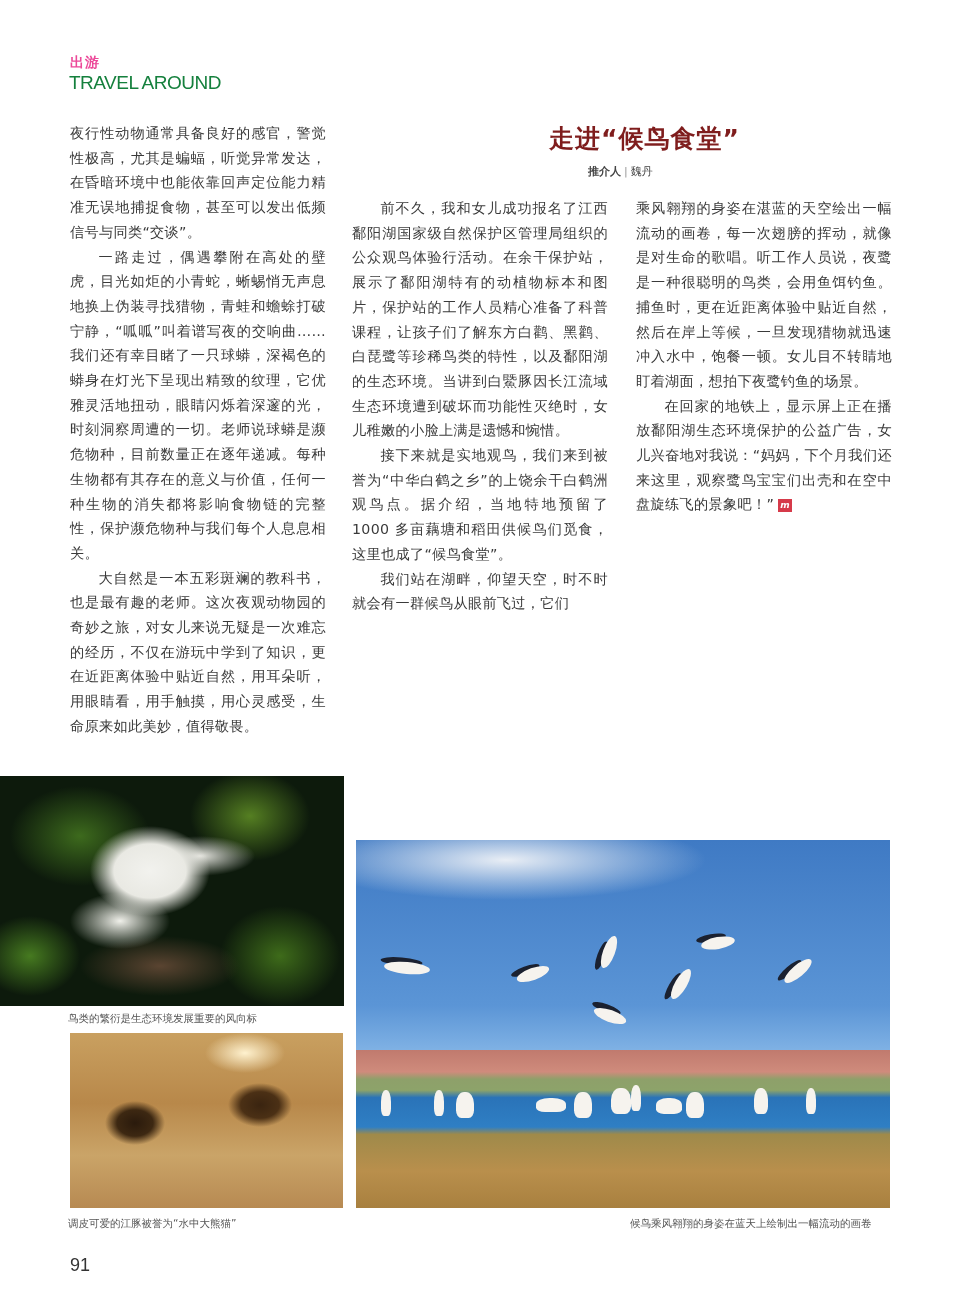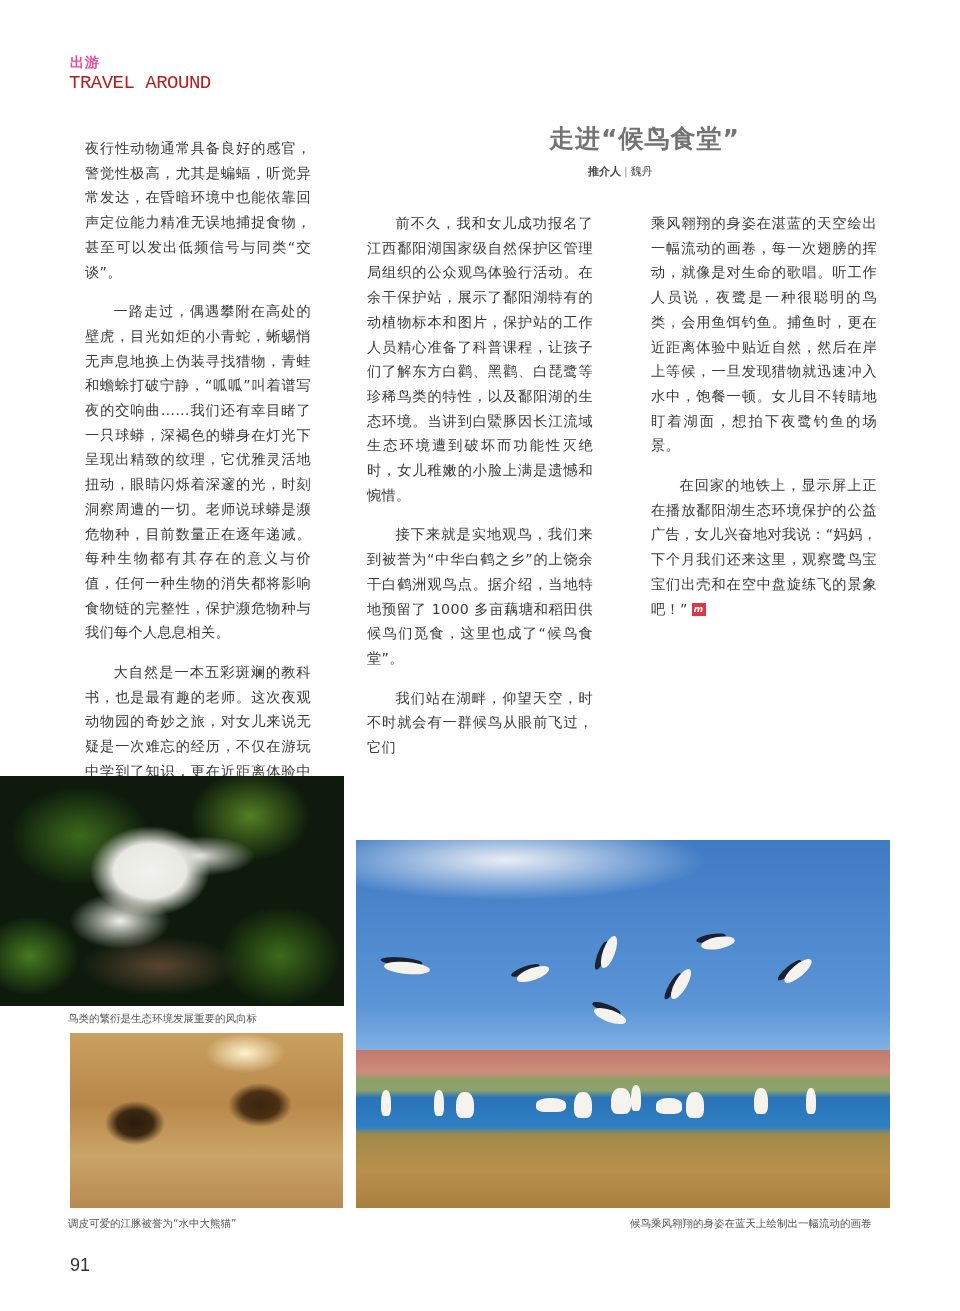--- a/index.html
+++ b/index.html
@@ -1,28 +1,28 @@
 <!DOCTYPE html>
 <html><head>
 <meta charset="utf-8">
 <style>
   html, body { margin: 0; padding: 0; background: #ffffff; }
   body { width: 960px; height: 1311px; position: relative; overflow: hidden;
          font-family: "DejaVu Sans", "Liberation Sans", sans-serif; color: #333; }
   .section-cn { position: absolute; left: 70px; top: 54px; font-size: 14px; font-weight: bold; color: #ec4899; letter-spacing: 1px; }
-  .section-en { position: absolute; left: 69px; top: 72px; font-family: Liberation Mono, monospace;
-                font-size: 19px; color: #b91c1c; letter-spacing: -0.5px; }
+  .section-en { position: absolute; left: 69px; top: 72px; font-family: Liberation Sans, sans-serif;
+                font-size: 19px; color: #15803d; letter-spacing: -0.5px; }
   .col { position: absolute; font-size: 14.2px; line-height: 24.7px; color: #3a3a3a; text-align: justify; letter-spacing: 0.3px; }
-  .col p { margin: 15px; text-indent: 2em; }
+  .col p { margin: 0; text-indent: 2em; }
   .col p.noindent { text-indent: 0; }
   #col1 { left: 70px; top: 121px; width: 256px; }
   #col2 { left: 352px; top: 196px; width: 256px; }
   #col3 { left: 636px; top: 196px; width: 256px; }
   .title { position: absolute; left: 352px; top: 122px; width: 540px; text-align: center; padding-left: 45px; box-sizing: border-box;
-           font-size: 25px; font-weight: bold; color: #737373; letter-spacing: 1px; }
+           font-size: 25px; font-weight: bold; color: #7f1d1d; letter-spacing: 1px; }
   .byline { position: absolute; left: 588px; top: 164px; font-size: 11px; color: #444; }
   .byline .role { font-weight: bold; }
   .byline .sep { color: #999; margin: 0 3px; }
   .photo { position: absolute; overflow: hidden; }
   #photo-egrets { left: 0; top: 776px; width: 344px; height: 230px;
     background:
       radial-gradient(ellipse 60px 45px at 150px 95px, #f2f2ee 0%, #e9e9e3 60%, rgba(230,230,225,0) 100%),
       radial-gradient(ellipse 55px 20px at 200px 80px, #e4e4de 0%, rgba(228,228,222,0) 100%),
       radial-gradient(ellipse 50px 28px at 120px 145px, #f0f0ea 0%, rgba(240,240,234,0) 100%),
       radial-gradient(ellipse 80px 30px at 160px 190px, #5a4431 0%, rgba(90,68,49,0) 100%),

